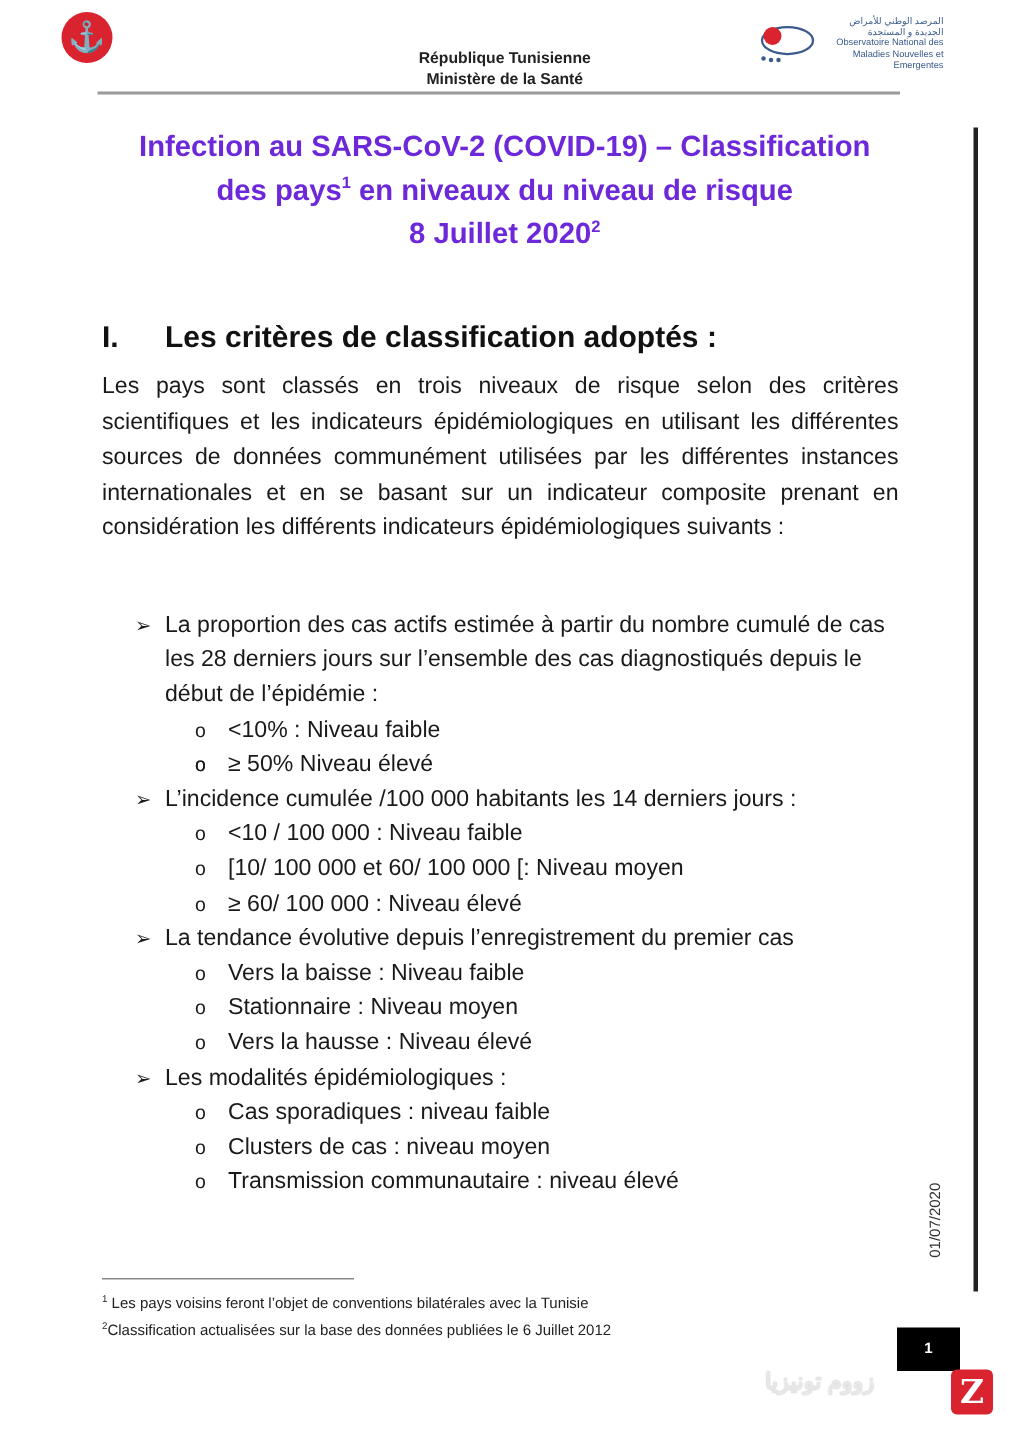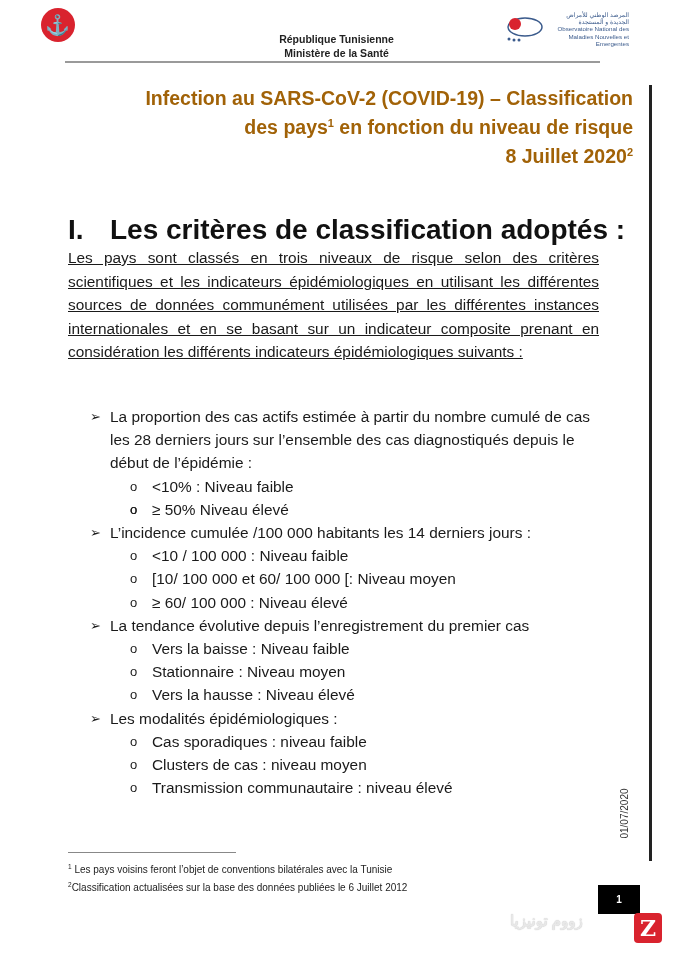--- a/index.html
+++ b/index.html
@@ -6,26 +6,26 @@
   body { width:673px; height:960px; background:#ffffff; position:relative; overflow:hidden;
          font-family:"Liberation Sans", sans-serif; color:#1a1a1a; }
   .abs { position:absolute; }
   #logo-left { left:41px; top:8px; width:34px; height:34px; border-radius:50%; background:#d9232e;
                display:flex; align-items:center; justify-content:center; color:#fff; font-size:20px; line-height:1; }
   #logo-right { left:505px; top:10px; width:122px; height:34px; }
   #logo-right .emblem { position:absolute; left:0; top:0; width:40px; height:34px; }
   #logo-right .txt { position:absolute; left:38px; top:1px; width:86px; font-size:6.2px; line-height:7.2px; color:#3b5b8c; text-align:right; }
   #header-center { left:0; width:673px; top:32px; text-align:center; font-size:10.5px; font-weight:bold; line-height:14px; color:#222; }
   #header-rule { left:65px; top:61px; width:535px; height:1.5px; background:#9a9a9a; }
-  #title { left:40px; width:593px; top:84px; text-align:right; color:#a16207; font-weight:bold; font-size:19.5px; line-height:29px; }
+  #title { left:40px; width:593px; top:84px; text-align:center; color:#6d28d9; font-weight:bold; font-size:19.5px; line-height:29px; }
   #title sup { font-size:11px; line-height:0; }
   #right-bar { left:649px; top:85px; width:3px; height:776px; background:#222; }
-  #section-heading { left:68px; top:214px; font-size:28px; font-weight:bold; color:#111; }
+  #section-heading { left:68px; top:214px; font-size:20px; font-weight:bold; color:#111; }
   #section-heading .num { display:inline-block; width:42px; }
-  #intro { left:68px; top:246px; width:531px; font-size:15.4px; line-height:23.6px; text-align:justify; text-align-last:left; color:#1a1a1a;text-decoration:underline; }
+  #intro { left:68px; top:246px; width:531px; font-size:15.4px; line-height:23.6px; text-align:justify; text-align-last:left; color:#1a1a1a; }
   #criteria { left:90px; top:405px; width:520px; font-size:15.4px; line-height:23.2px; color:#1a1a1a; }
   .crit { position:relative; padding-left:20px; }
   .crit .arrow { position:absolute; left:0; top:0; font-size:13px; }
   .sub { position:relative; padding-left:62px; }
   .sub .circ { position:absolute; left:40px; top:0; font-size:13px; }
   #fn-rule { left:68px; top:852px; width:168px; height:1px; background:#888; }
   #footnotes { left:68px; top:859px; font-size:10px; line-height:15px; color:#222; }
   #footnotes sup { font-size:6.5px; }
   #date-vertical { left:607px; top:780px; width:60px; height:70px; }
   #date-vertical span { position:absolute; left:-8px; top:28px; transform:rotate(-90deg); font-size:10px; color:#333; white-space:nowrap; }
@@ -59,21 +59,21 @@
 </div>
 
 <div id="header-center" class="abs">
   <div>République Tunisienne</div>
   <div>Ministère de la Santé</div>
 </div>
 <div id="header-rule" class="abs"></div>
 
 <div id="title" class="abs">
   <div>Infection au SARS-CoV-2 (COVID-19) – Classification</div>
-  <div><span>des pays</span><sup>1</sup><span> en fonction du niveau de risque</span></div>
+  <div><span>des pays</span><sup>1</sup><span> en niveaux du niveau de risque</span></div>
   <div><span>8 Juillet 2020</span><sup>2</sup></div>
 </div>
 
 <div id="right-bar" class="abs"></div>
 
 <div id="section-heading" class="abs">
   <span class="num">I.</span><span>Les critères de classification adoptés :</span>
 </div>
 
 <div id="intro" class="abs">Les pays sont classés en trois niveaux de risque selon des critères scientifiques et les indicateurs épidémiologiques en utilisant les différentes sources de données communément utilisées par les différentes instances internationales et en se basant sur un indicateur composite prenant en considération les différents indicateurs épidémiologiques suivants :</div>

